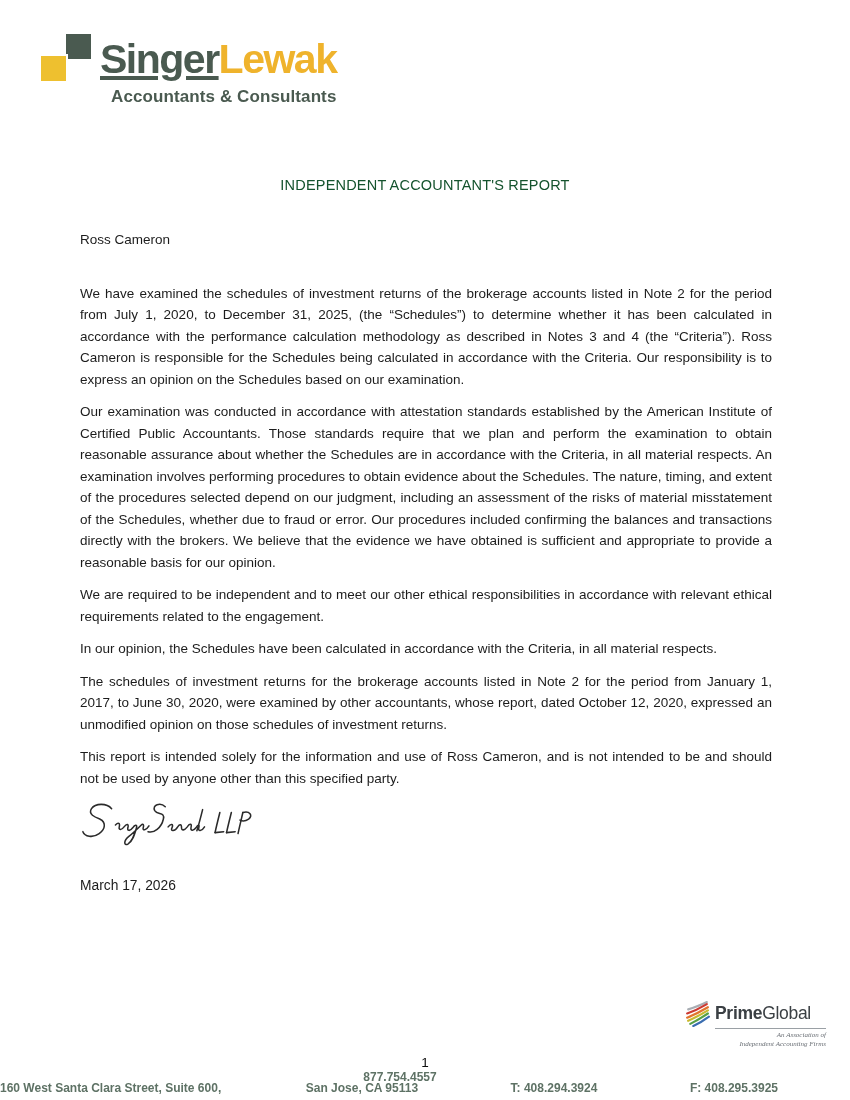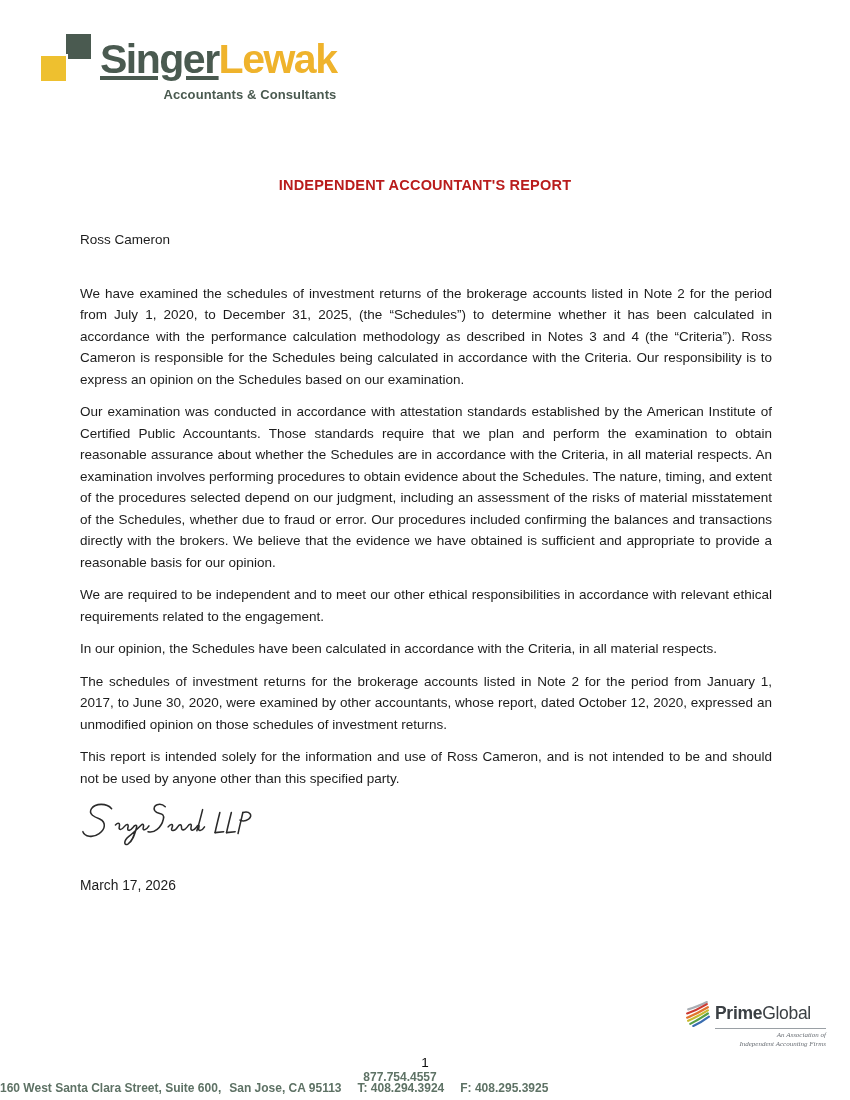--- a/index.html
+++ b/index.html
@@ -16,43 +16,43 @@
 
   
   .logo { position: absolute; left: 40px; top: 31px; }
   .logo-row { display: flex; align-items: flex-start; }
   .logo-mark { position: relative; width: 56px; height: 52px; flex: 0 0 56px; }
   .sq-green { position: absolute; left: 26px; top: 3px; width: 25px; height: 25px; background: #4a5a50; }
   .sq-gold  { position: absolute; left: 1px; top: 25px; width: 25px; height: 25px; background: #eec02f; outline: 2px solid #ffffff; z-index: 2; }
   .logo-name { font-size: 41px; font-weight: bold; letter-spacing: -1.5px; margin-left: 4px; margin-top: 8px; line-height: 1; white-space: nowrap; }
   .logo-name .green { color: #4a5a50; text-decoration: underline; }
   .logo-name .gold  { color: #efb32c; }
-  .logo-tagline { text-align: right; font-size: 13px; font-weight: bold; color: #4a5a50; margin-top: 4px; letter-spacing: 0.1px; }
+  .logo-tagline { text-align: right; font-size: 17px; font-weight: bold; color: #4a5a50; margin-top: 4px; letter-spacing: 0.1px; }
 
   
   .report-title {
     position: absolute; top: 177px; left: 0; width: 100%;
-    text-align: center; font-size: 14.5px; font-weight: bold; color: #b91c1c;
+    text-align: center; font-size: 14.5px; font-weight: normal; color: #14532d;
     letter-spacing: 0.2px;
   }
 
   
   .letter {
     position: absolute; left: 80px; top: 229px; width: 692px;
     font-size: 13.5px; line-height: 21.5px; text-align: justify;
   }
   .addressee { margin: 0 0 32px 0; text-align: left; }
   .letter p { margin: 0 0 11px 0; }
   .signature-block { margin-top: 8px; }
   .report-date { margin-top: 20px; text-align: left; font-size: 13.8px; }
 
   
   .footer-line1 {
     position: absolute; left: 0; top: 1041px; width: 778px;
-    display: flex; justify-content: flex-start; align-items: baseline;
+    display: flex; justify-content: space-between; align-items: baseline;
     font-size: 12px; font-weight: bold; color: #5e7265; white-space: nowrap;
   }
   .footer-line1 .seg-city { margin-left: 8px; margin-top: 40px; }
   .footer-line1 .seg-tel  { margin-left: 16px; }
   .footer-line1 .seg-fax  { margin-left: 16px; }
   .page-number {
     position: absolute; left: 0; top: 1055px; width: 850px;
     text-align: center; font-size: 13.5px; color: #0d0d0d;
   }
   .footer-tollfree {

